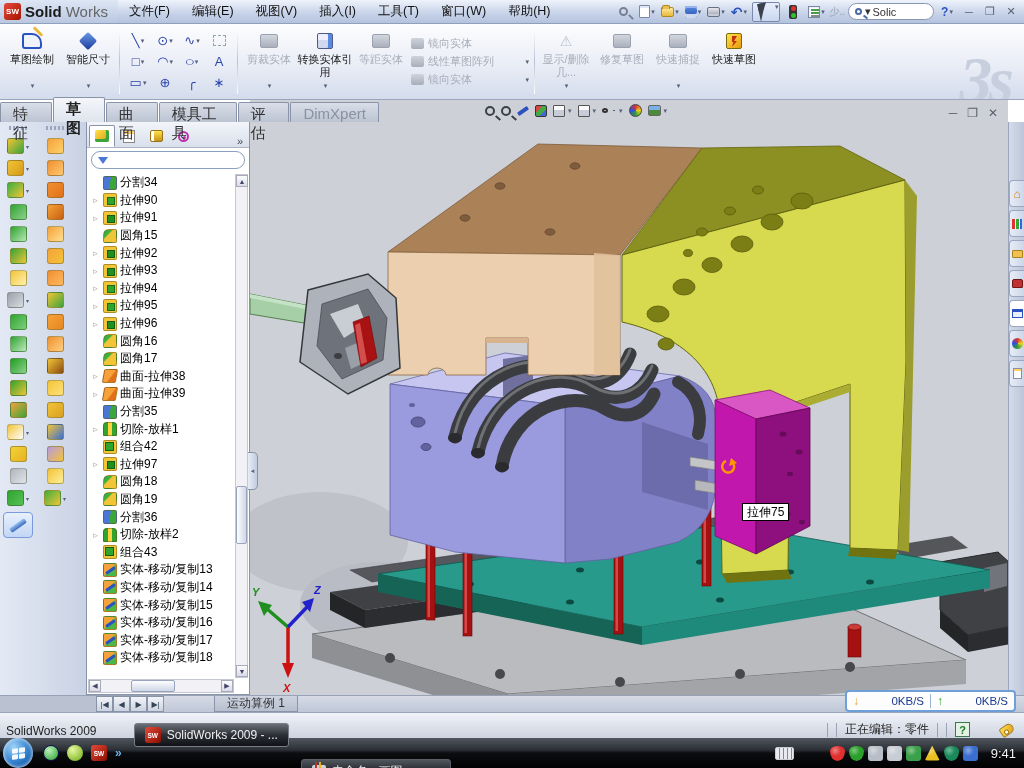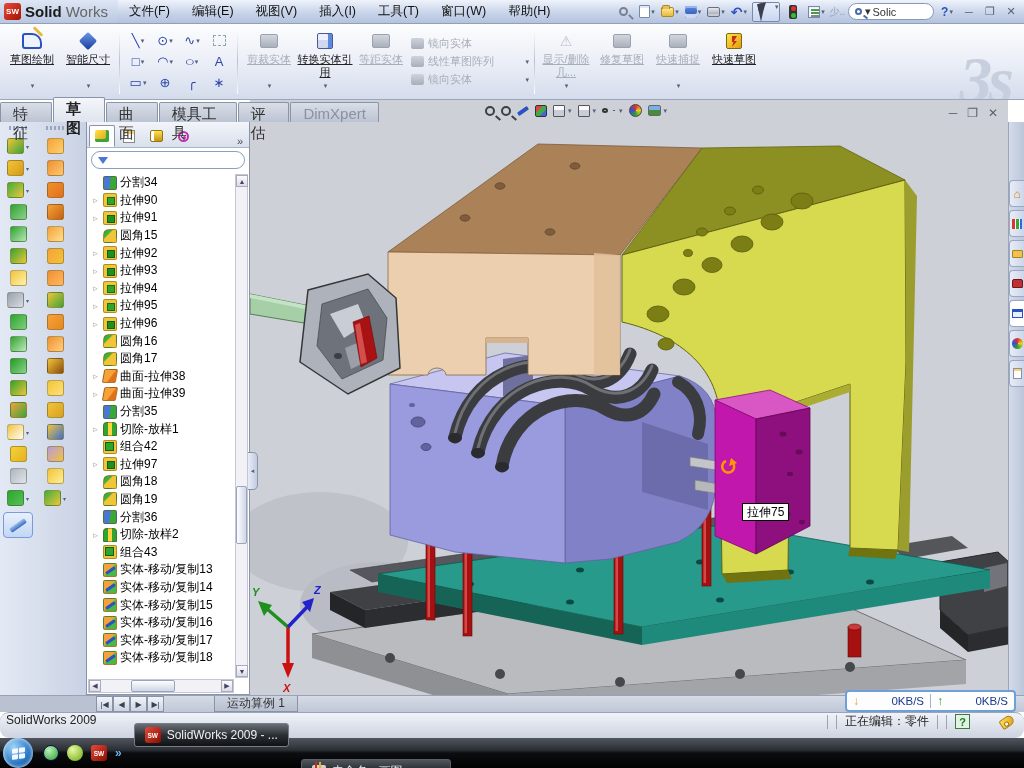--- a/index.html
+++ b/index.html
@@ -39,21 +39,21 @@
   .i-glass::after{content:"";position:absolute;left:6px;top:6px;width:5px;height:2px;background:#4a6aa8;transform:rotate(40deg);}
   #searchbox span{font-size:11px;color:#333;}
   .winbtn{font-size:11px;color:#5a6272;width:18px;text-align:center;}
   
   #ribbon{position:absolute;left:0;top:24px;width:1024px;height:76px;
     background:linear-gradient(#fdfdfe,#e9edf6 55%,#d4dcec);border-bottom:1px solid #9aa6bc;overflow:hidden;}
   #ribbon .wrap{display:flex;align-items:stretch;height:100%;padding:2px 0 2px 4px;}
   .vsep{width:1px;background:linear-gradient(#fff,#b9c2d4,#fff);margin:3px 3px;}
   .rib-big{width:56px;display:flex;flex-direction:column;align-items:center;justify-content:flex-start;padding-top:4px;font-size:11px;line-height:1.15;text-align:center;color:#222;}
   .rib-big .ric{height:22px;display:flex;align-items:center;justify-content:center;margin-bottom:1px;}
-  .rib-big .lbl{height:28px;overflow:hidden;text-decoration:underline;}
+  .rib-big .lbl{height:28px;overflow:hidden;}
   .rib-big .dd{margin-top:1px;}
   .rib-big.dis{color:#a8aeba;}
   .ic-sketch{width:20px;height:16px;border:2px solid #2a52c0;border-radius:3px 10px 3px 3px;position:relative;background:#eef3fc;}
   .ic-sketch::after{content:"";position:absolute;right:-4px;top:-5px;width:12px;height:3px;background:#e8b93c;transform:rotate(45deg);border-radius:1px;}
   .ic-dim{width:16px;height:16px;background:linear-gradient(135deg,#6a9ae8,#1a3a9a);transform:rotate(45deg) scale(.8);border-radius:2px;}
   .ic-gray{width:18px;height:14px;background:linear-gradient(#d2d6de,#aab0bc);border:1px solid #9aa2b0;border-radius:2px;}
   .ic-cube{width:16px;height:16px;background:linear-gradient(180deg,#eef 45%,#cfd8ee 45%);border:1px solid #4a5a8a;border-radius:2px;box-shadow:inset -4px 0 0 #5a8ae0;}
   .ic-warn{color:#b8bec8;font-size:14px;line-height:1;}
   .ic-fast{width:16px;height:16px;background:linear-gradient(135deg,#ffe24a,#e89a10);border:1px solid #7a6a10;border-radius:2px;position:relative;}
   .ic-fast::after{content:"";position:absolute;left:5px;top:2px;width:5px;height:11px;background:#c03010;clip-path:polygon(0 0,100% 0,40% 45%,100% 45%,0 100%,30% 55%,0 55%);}
@@ -148,21 +148,21 @@
   .tp-sphere{width:11px;height:11px;border-radius:50%;background:conic-gradient(#e03030,#e8d020,#30a030,#3050e0,#e03030);}
   .tp-doc{width:9px;height:11px;background:#fdfdff;border:1px solid #8890a8;box-shadow:inset 0 2px 0 #ffd26a;}
   
   #modeltabs{position:absolute;left:0;top:695px;width:1024px;height:17px;background:linear-gradient(#d6dbe6,#bfc7d6);border-top:1px solid #98a2b6;display:flex;align-items:stretch;}
   #mt-left{width:96px;background:#bac1d0;}
   .navbtn{width:17px;height:100%;border:1px solid #8a94a8;background:linear-gradient(#f2f4f8,#ccd3e0);font-size:8px;color:#345;display:flex;align-items:center;justify-content:center;}
   .mtab{padding:0 12px;font-size:12px;display:flex;align-items:center;border:1px solid #8a94a8;border-top:none;}
   .mtab.active{background:#f2f4fa;color:#000;margin-top:32px;}
   .mtab.idle{background:linear-gradient(#cdd4e0,#b8c0d0);color:#333;}
   
-  #statusbar{position:absolute;left:0;top:712px;width:1024px;height:26px;background:linear-gradient(#f0f3f8,#cdd3e0);border-top:1px solid #9aa4b8;display:flex;align-items:flex-start;font-size:12px;color:#222;border-radius:9px;}
+  #statusbar{position:absolute;left:0;top:712px;width:1024px;height:26px;background:linear-gradient(#f0f3f8,#cdd3e0);border-top:1px solid #9aa4b8;display:flex;align-items:flex-end;font-size:12px;color:#222;}
   #statusbar .left{padding-left:6px;}
   #statusbar .right{margin-left:auto;display:flex;align-items:center;gap:8px;padding-right:10px;}
   .ssep{width:1px;height:14px;background:#9aa2b4;}
   .qbox{width:15px;height:15px;border:1px solid #3a7a4a;background:#e4f2e4;color:#1a7a2a;font-weight:bold;font-size:11px;display:flex;align-items:center;justify-content:center;}
   .tag{width:14px;height:10px;background:linear-gradient(135deg,#ffe24a,#e0a020);border:1px solid #a87a10;border-radius:2px 5px 5px 2px;transform:rotate(-35deg);position:relative;}
   .tag::after{content:"";position:absolute;left:2px;top:3px;width:3px;height:3px;background:#fff;border-radius:50%;border:1px solid #a87a10;}
   
   #netwidget{position:absolute;left:845px;top:690px;width:171px;height:22px;background:#fdfdfe;border:2px solid #6f9fd8;border-radius:4px;display:flex;align-items:center;font-size:11.5px;color:#1a3a8c;z-index:8;}
   #netwidget .cell{flex:1;display:flex;align-items:center;gap:6px;padding:0 6px;}
   #netwidget .div{width:1px;height:14px;background:#9ab4d8;}
@@ -1017,13 +1017,28 @@
   <div id="taskbtns" style="display:flex;">
       <div class="taskbtn">
         <span class="ql-sw">SW</span>
         <span>SolidWorks 2009 - ...</span>
       </div>
       <div class="taskbtn idle">
         <span class="paint-ic"></span>
         <span>未命名 - 画图</span>
       </div>
     </div>
+  <div id="tray">
+    <span class="kbd"></span>
+    <span style="width:26px;"></span>
+    <span id="trayicons" style="display:flex;gap:4px;">
+        <span class="tico sh" style="background: radial-gradient(circle at 35% 30%, rgba(255, 255, 255, 0.4), transparent 40%), rgb(224, 48, 48);"></span>
+        <span class="tico sh" style="background: radial-gradient(circle at 35% 30%, rgba(255, 255, 255, 0.4), transparent 40%), rgb(42, 160, 42);"></span>
+        <span class="tico " style="background: radial-gradient(circle at 35% 30%, rgba(255, 255, 255, 0.4), transparent 40%), rgb(184, 190, 200);"></span>
+        <span class="tico " style="background: radial-gradient(circle at 35% 30%, rgba(255, 255, 255, 0.4), transparent 40%), rgb(200, 204, 212);"></span>
+        <span class="tico " style="background: radial-gradient(circle at 35% 30%, rgba(255, 255, 255, 0.4), transparent 40%), rgb(58, 160, 74);"></span>
+        <span class="tico " style="background: radial-gradient(circle at 35% 30%, rgba(255, 255, 255, 0.4), transparent 40%), rgb(232, 192, 32); clip-path: polygon(50% 0px, 100% 100%, 0px 100%);"></span>
+        <span class="tico sh" style="background: radial-gradient(circle at 35% 30%, rgba(255, 255, 255, 0.4), transparent 40%), rgb(26, 138, 90);"></span>
+        <span class="tico " style="background: radial-gradient(circle at 35% 30%, rgba(255, 255, 255, 0.4), transparent 40%), rgb(58, 111, 208);"></span>
+      </span>
+    <span id="clock">9:41</span>
+  </div>
 </div>
 
 </body></html>

